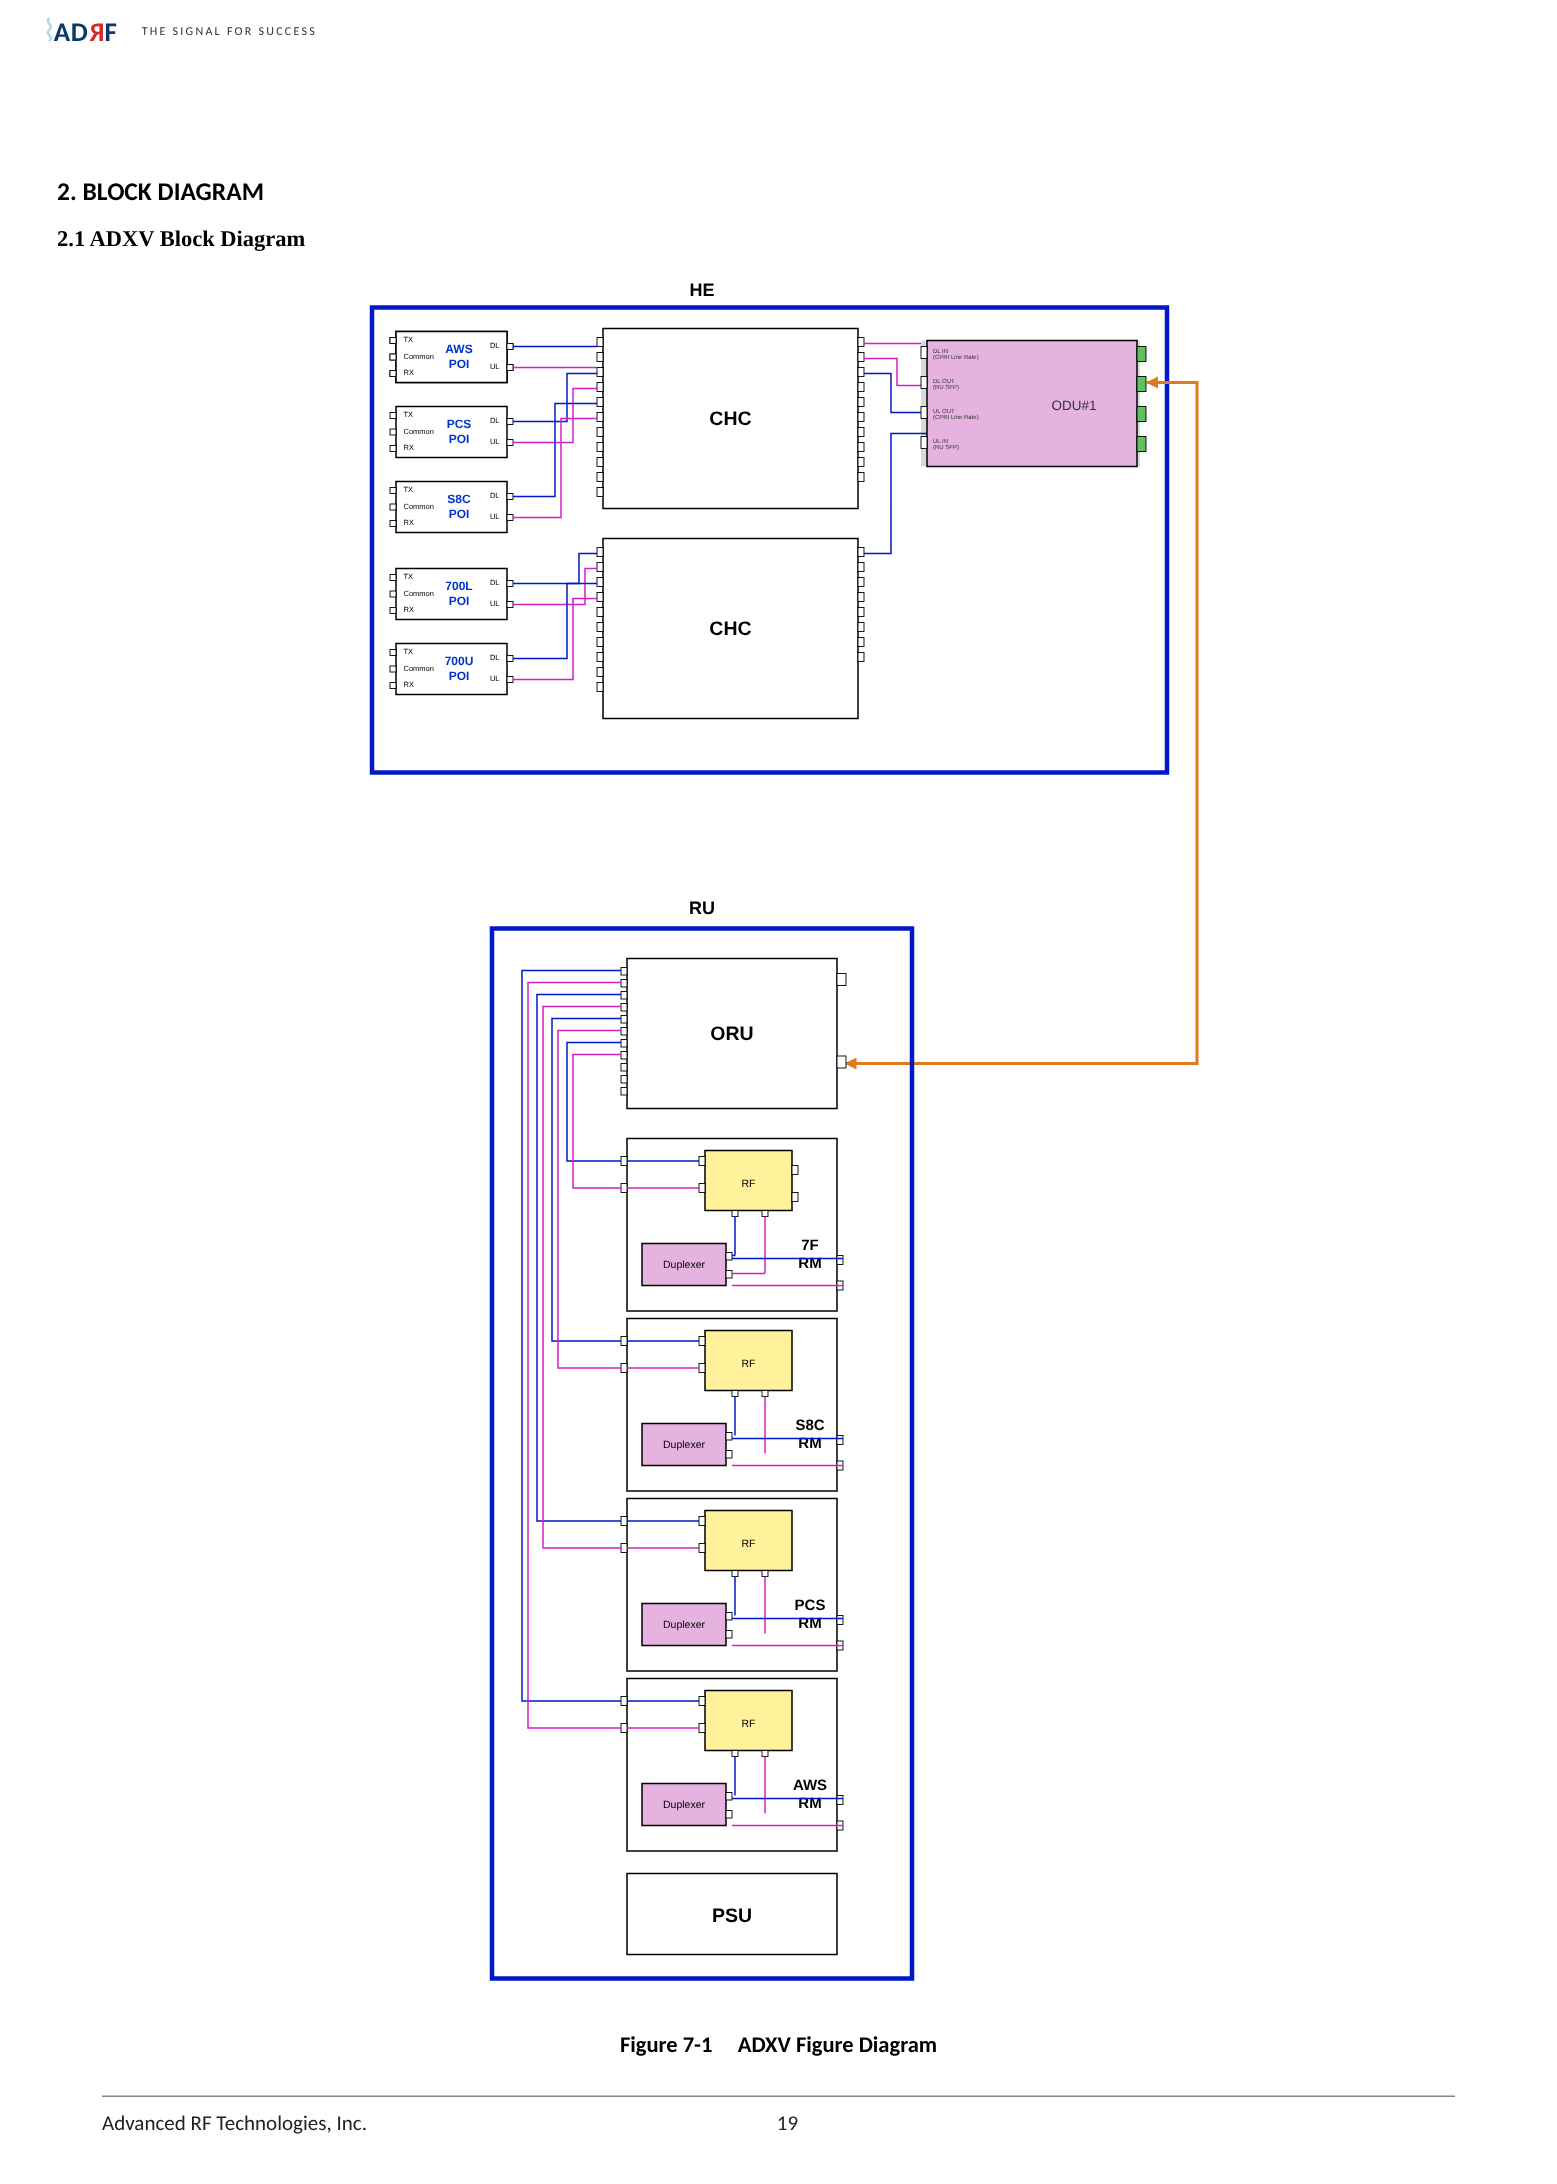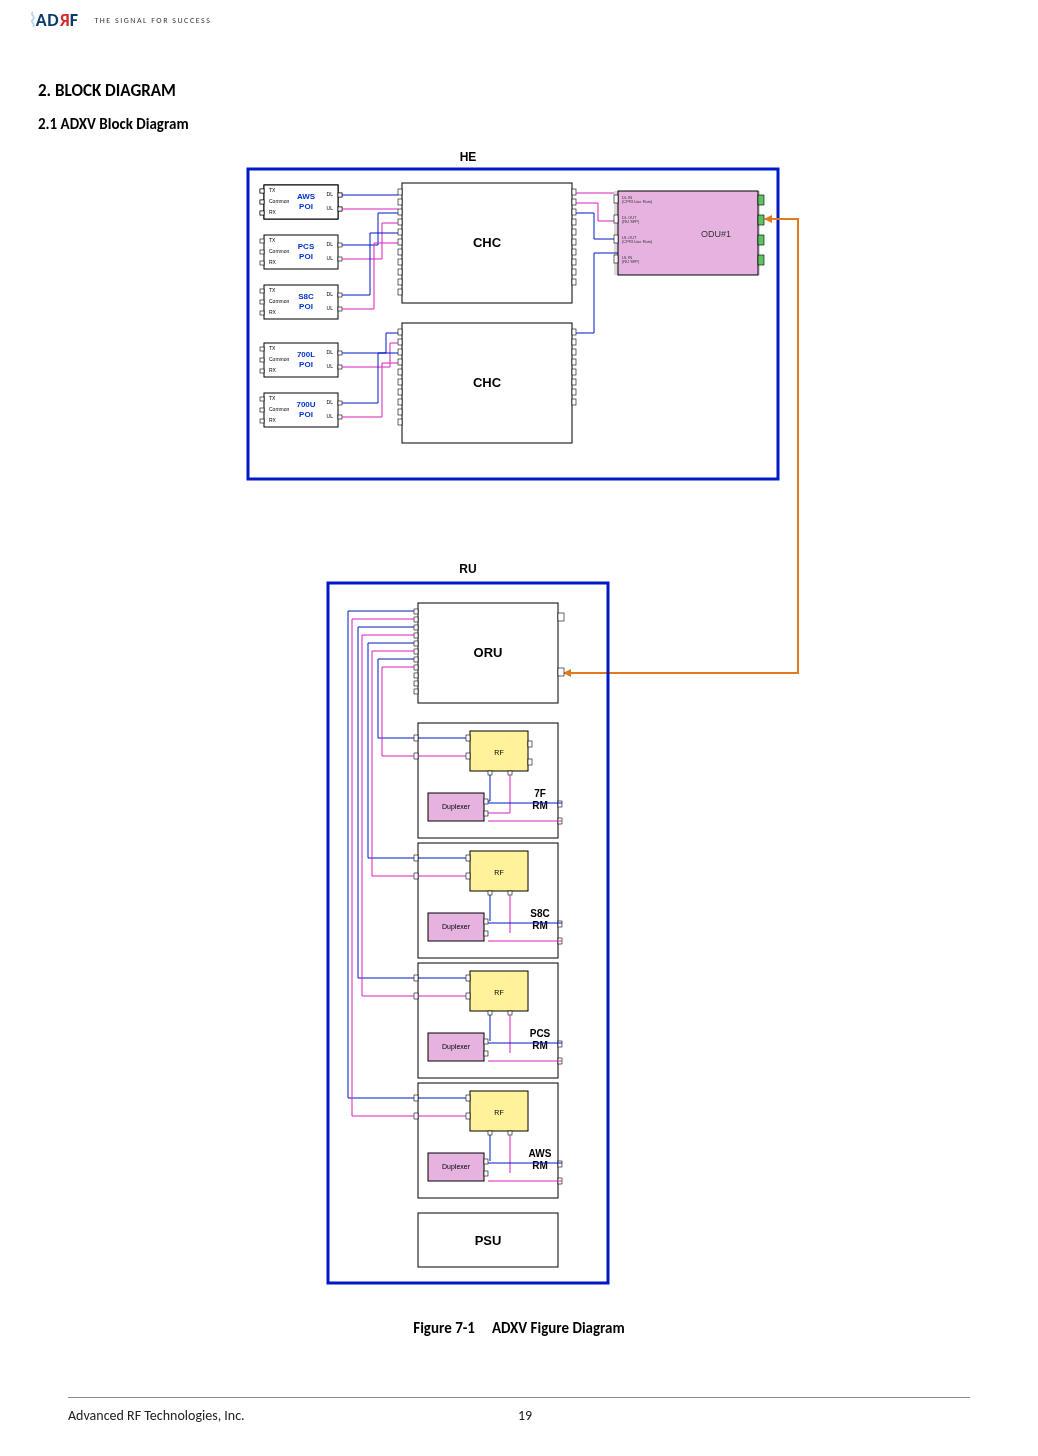--- a/index.html
+++ b/index.html
@@ -18,22 +18,22 @@
     display: flex; align-items: center; gap: 8px;
   }
   .logo { display: flex; align-items: center; }
   .logo-text { font-weight: 700; font-size: 18px; letter-spacing: 0.5px; }
   .logo-text .a, .logo-text .d, .logo-text .f { color: #0a3a6a; }
   .logo-text .r { color: #d62828; transform: scaleX(-1); display: inline-block; }
   .tagline { font-size: 8px; letter-spacing: 1.5px; color: #333; margin-left: 8px; }
   .swoosh { font-size: 20px; color: #b7d5e8; margin-right: -2px; }
 
   .content { position: absolute; top: 80px; left: 38px; right: 38px; }
-  .h1 { font-weight: 700; font-size: 17px; margin-bottom: 14px; }
-  .h2 { font-weight: 700; font-size: 15px; margin-bottom: 10px; }
+  .h1 { font-weight: 700; font-size: 17px; margin-bottom: 14px; margin-top: 37px; }
+  .h2 { font-weight: 700; font-size: 15px; margin-bottom: 10px; font-family: Liberation Serif, serif; }
 
   .diagram-wrap { position: relative; width: 100%; height: 1170px; }
 
   svg { display: block; }
 
   .figure-caption { text-align: center; font-weight: 700; font-size: 15px; margin-top: 6px; }
 
   .footer-line { position: absolute; bottom: 58px; left: 68px; right: 68px; border-top: 1px solid #888; }
   .footer { position: absolute; bottom: 32px; left: 68px; right: 56px; display: flex; justify-content: space-between; font-size: 14px; color: #222; }
   .footer .page { position: absolute; left: 50%; transform: translateX(-50%); }

